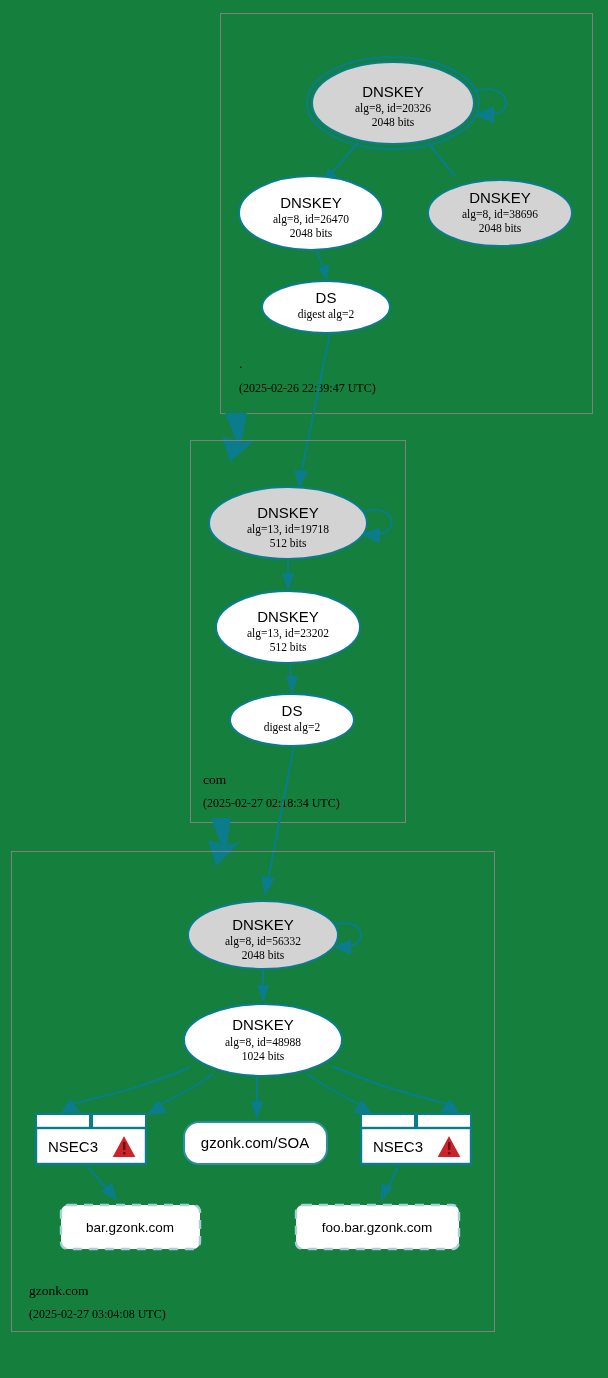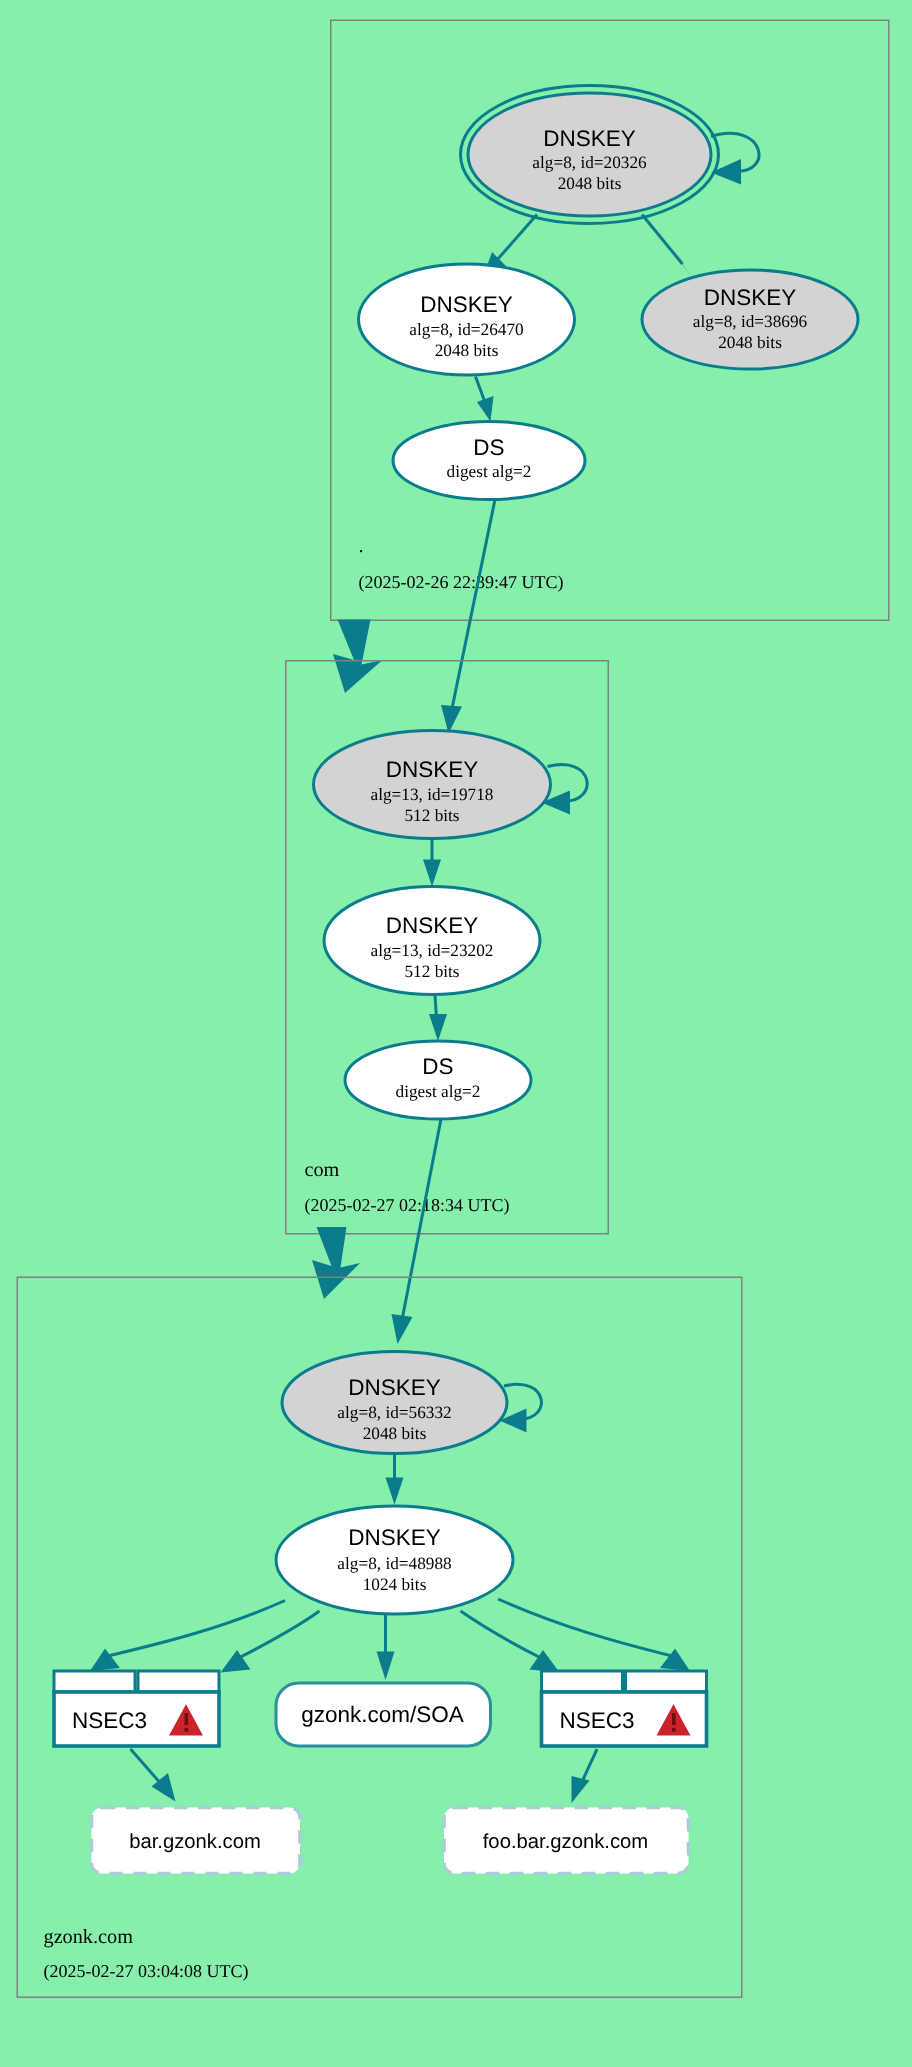--- a/index.html
+++ b/index.html
@@ -4,21 +4,21 @@
 <style>
   html, body {
     margin: 0;
     padding: 0;
     background: #ffffff;
   }
   #page {
     position: relative;
     width: 608px;
     height: 1378px;
-    background: #86efac;
+    background: #15803d;
     font-family: "Liberation Sans", sans-serif;
     overflow: hidden;
   }
   svg { display: block; }
 
   .zone-box {
     fill: none;
     stroke: #808080;
     stroke-width: 1;
   }

